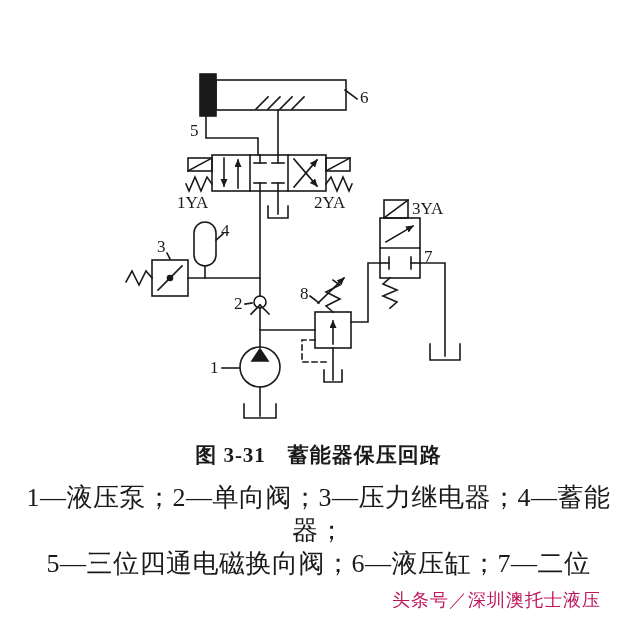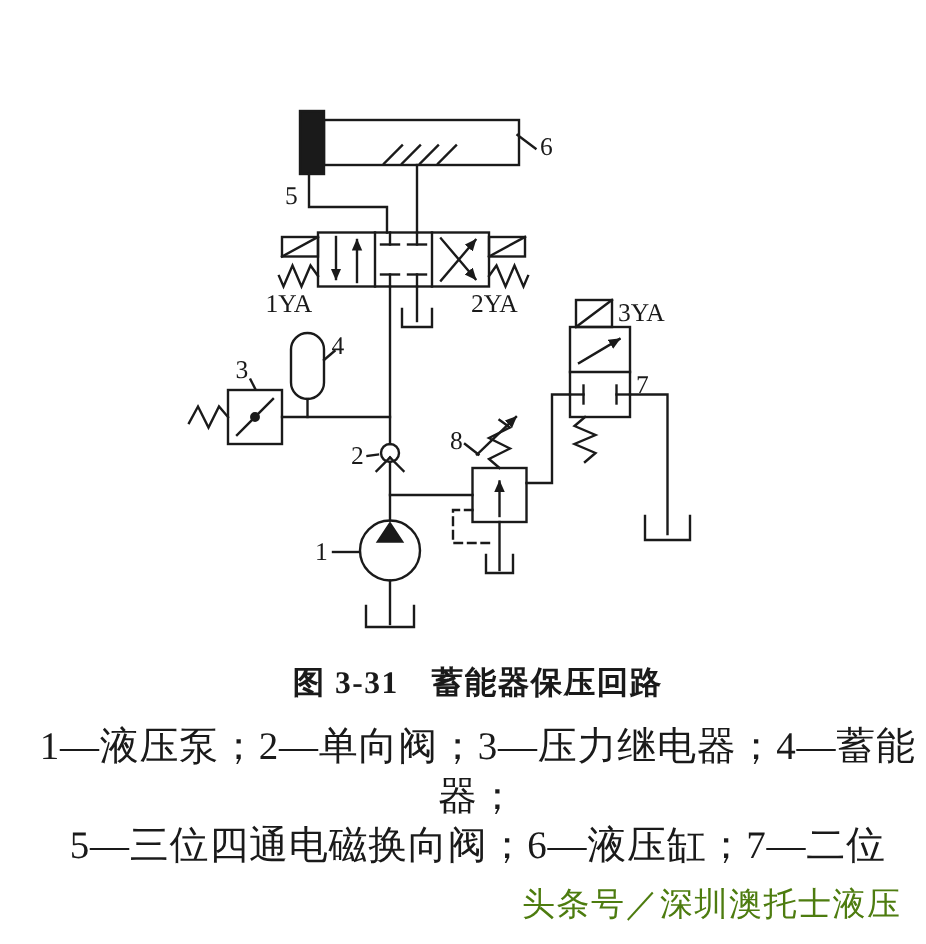--- a/index.html
+++ b/index.html
@@ -2,21 +2,21 @@
 <html><head>
 <meta charset="utf-8">
 <style>
   html,body{margin:0;padding:0;background:#ffffff;}
   .page{position:relative;width:617px;height:629px;background:#ffffff;overflow:hidden;
         font-family:"Liberation Serif","DejaVu Serif",serif;color:#1a1a1a;}
   svg text{font-family:"Liberation Serif","DejaVu Serif",serif;fill:#1a1a1a;}
   .caption{position:absolute;top:441px;left:0;width:617px;text-align:center;padding-left:10px;}
   .caption-title{font-size:21px;font-weight:bold;letter-spacing:1px;margin-bottom:12px;}
   .caption-line{font-size:26px;line-height:33px;letter-spacing:0.5px;}
-  .watermark{position:absolute;top:588px;right:16px;font-size:22px;color:#4d7c0f;
+  .watermark{position:absolute;top:588px;right:16px;font-size:18px;color:#be185d;
              font-family:"Liberation Sans","DejaVu Sans",sans-serif;letter-spacing:1px;}
 </style>
 </head>
 <body>
 
 <div class="page">
 
   <svg width="617" height="440" viewBox="0 0 617 440">
     <defs>
       <marker id="arrow" markerUnits="userSpaceOnUse" markerWidth="10" markerHeight="10" refX="7" refY="3.5" orient="auto">

